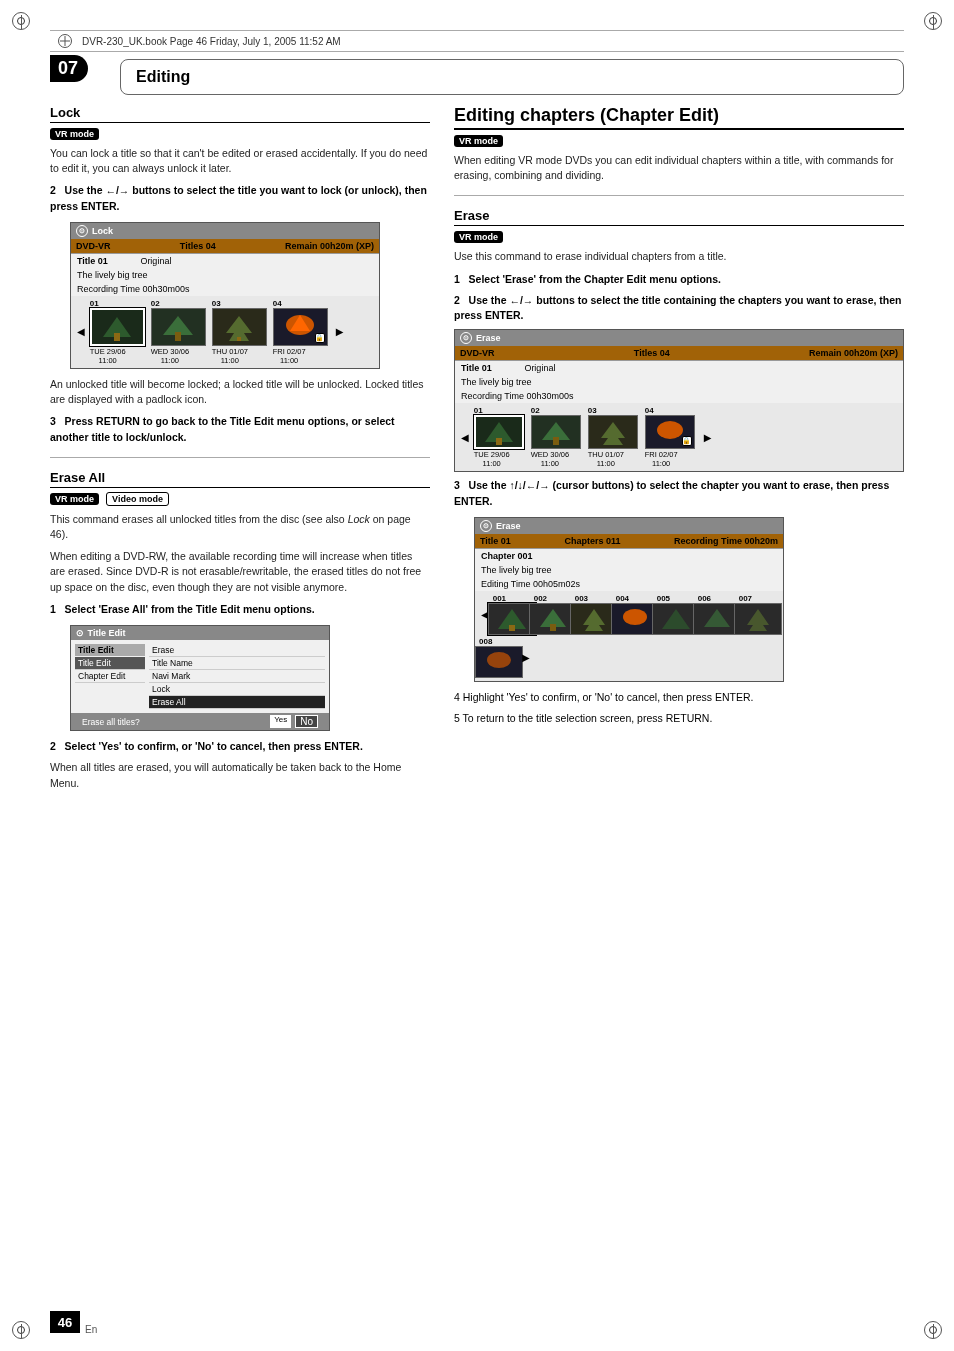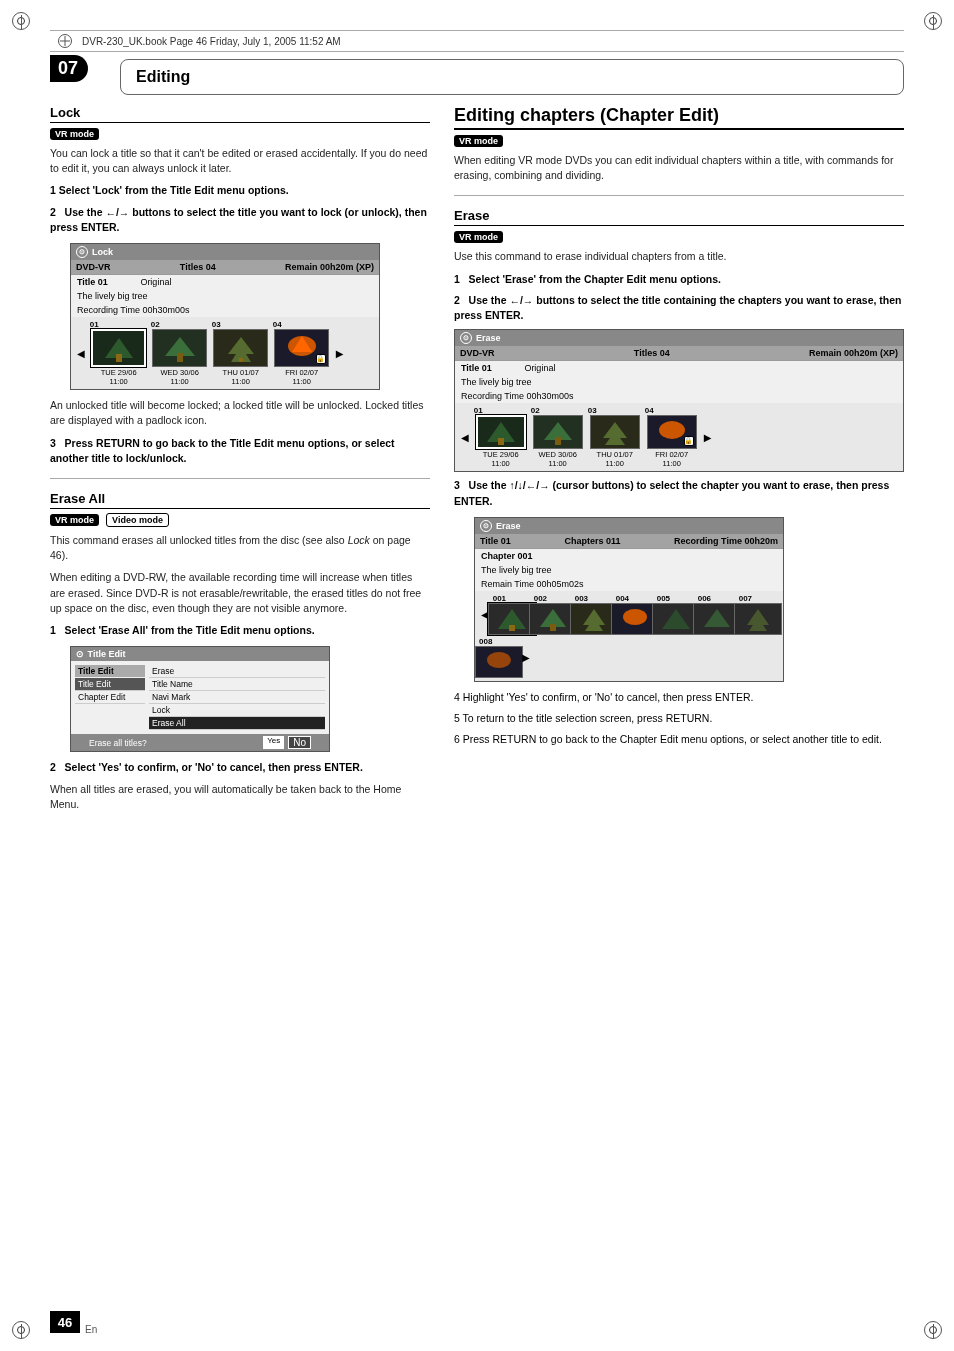--- a/index.html
+++ b/index.html
@@ -217,21 +217,21 @@
     .screen-title-bar .disc-icon {
       width: 12px; height: 12px;
       border: 1px solid #fff;
       border-radius: 50%;
       display: inline-flex;
       align-items: center;
       justify-content: center;
       font-size: 7px;
     }
     .screen-header-row {
-      background: #a3a3a3;
+      background: #a16207;
       display: flex;
       justify-content: space-between;
       padding: 2px 5px;
       font-size: 9px;
       font-weight: bold;
       border-bottom: 1px solid #999;
     }
     .screen-info-row {
       padding: 2px 6px;
       font-size: 9px;
@@ -243,21 +243,21 @@
       display: flex;
       align-items: flex-end;
       padding: 3px 4px;
       gap: 3px;
       background: #e8e8e8;
       position: relative;
     }
     .thumb-item {
       display: flex;
       flex-direction: column;
-      align-items: center;
+      align-items: flex-start;
       width: 58px;
       flex-shrink: 0;
     }
     .thumb-num {
       font-size: 8px;
       font-weight: bold;
       align-self: flex-start;
     }
     .thumb-img {
       width: 55px;
@@ -357,21 +357,21 @@
     .menu-item.highlighted {
       background: #222;
       color: #fff;
     }
     .menu-footer {
       background: #888;
       color: #fff;
       display: flex;
       justify-content: space-between;
       align-items: center;
-      padding: 2px 18px;
+      padding: 2px 11px;
       font-size: 8.5px;
     }
     .menu-footer .yes-no {
       display: flex;
       gap: 4px;
     }
     .menu-footer .yes-btn {
       background: #fff;
       color: #000;
       padding: 0 4px;
@@ -499,21 +499,20 @@
 </div>
 
 <div class="main-content">
 
   <div class="left-col">
 
     <div>
       <div class="section-header">Lock</div>
       <div><span class="vr-badge">VR mode</span></div>
       <p class="body-text">You can lock a title so that it can't be edited or erased accidentally. If you do need to edit it, you can always unlock it later.</p>
-      <p class="step"><strong>1   Select 'Lock' from the Title Edit menu options.</strong></p>
       <p class="step"><strong>2&nbsp;&nbsp; Use the ←/→ buttons to select the title you want to lock (or unlock), then press ENTER.</strong></p>
 
       <div class="screen-mockup">
         <div class="screen-title-bar">
           <span class="disc-icon">⊙</span>
           <span>Lock</span>
         </div>
         <div class="screen-header-row">
           <span>DVD-VR</span>
           <span>Titles 04</span>
@@ -724,21 +723,21 @@
             <span>Chapters 011</span>
             <span>Recording Time  00h20m</span>
           </div>
           <div class="screen-info-row">
             <span class="title-name">Chapter 001</span>
           </div>
           <div class="screen-info-row">
             <span>The lively big tree</span>
           </div>
           <div class="screen-info-row">
-            <span>Remain Time  00h05m02s</span>
+            <span>Editing Time  00h05m02s</span>
           </div>
 
           <div class="chapter-thumbs">
             <span class="arrow-left">◀</span>
             <div class="ch-thumb">
               <span class="ch-thumb-num">001</span>
               <div class="ch-thumb-img thumb-selected">
                 <svg width="36" height="24" viewBox="0 0 36 24">
                     <polygon points="18,2 4,22 32,22" fill="#2d5a2d"></polygon>
                     <rect x="15" y="18" width="6" height="6" fill="#8B6914"></rect>
@@ -801,21 +800,20 @@
                     <ellipse cx="18" cy="10" rx="12" ry="8" fill="#cc5500" opacity="0.7"></ellipse>
                   </svg>
               </div>
             </div>
             <span class="arrow-right">▶</span>
           </div>
         </div>
 
         <p class="step">4   Highlight 'Yes' to confirm, or 'No' to cancel, then press ENTER.</p>
         <p class="step">5   To return to the title selection screen, press RETURN.</p>
-        <p class="step">6   Press RETURN to go back to the Chapter Edit menu options, or select another title to edit.</p>
       </div>
     </div>
 
   </div>
 </div>
 
 <div class="page-num-box">46</div>
 <div class="page-en">En</div>
 
 </body></html>

